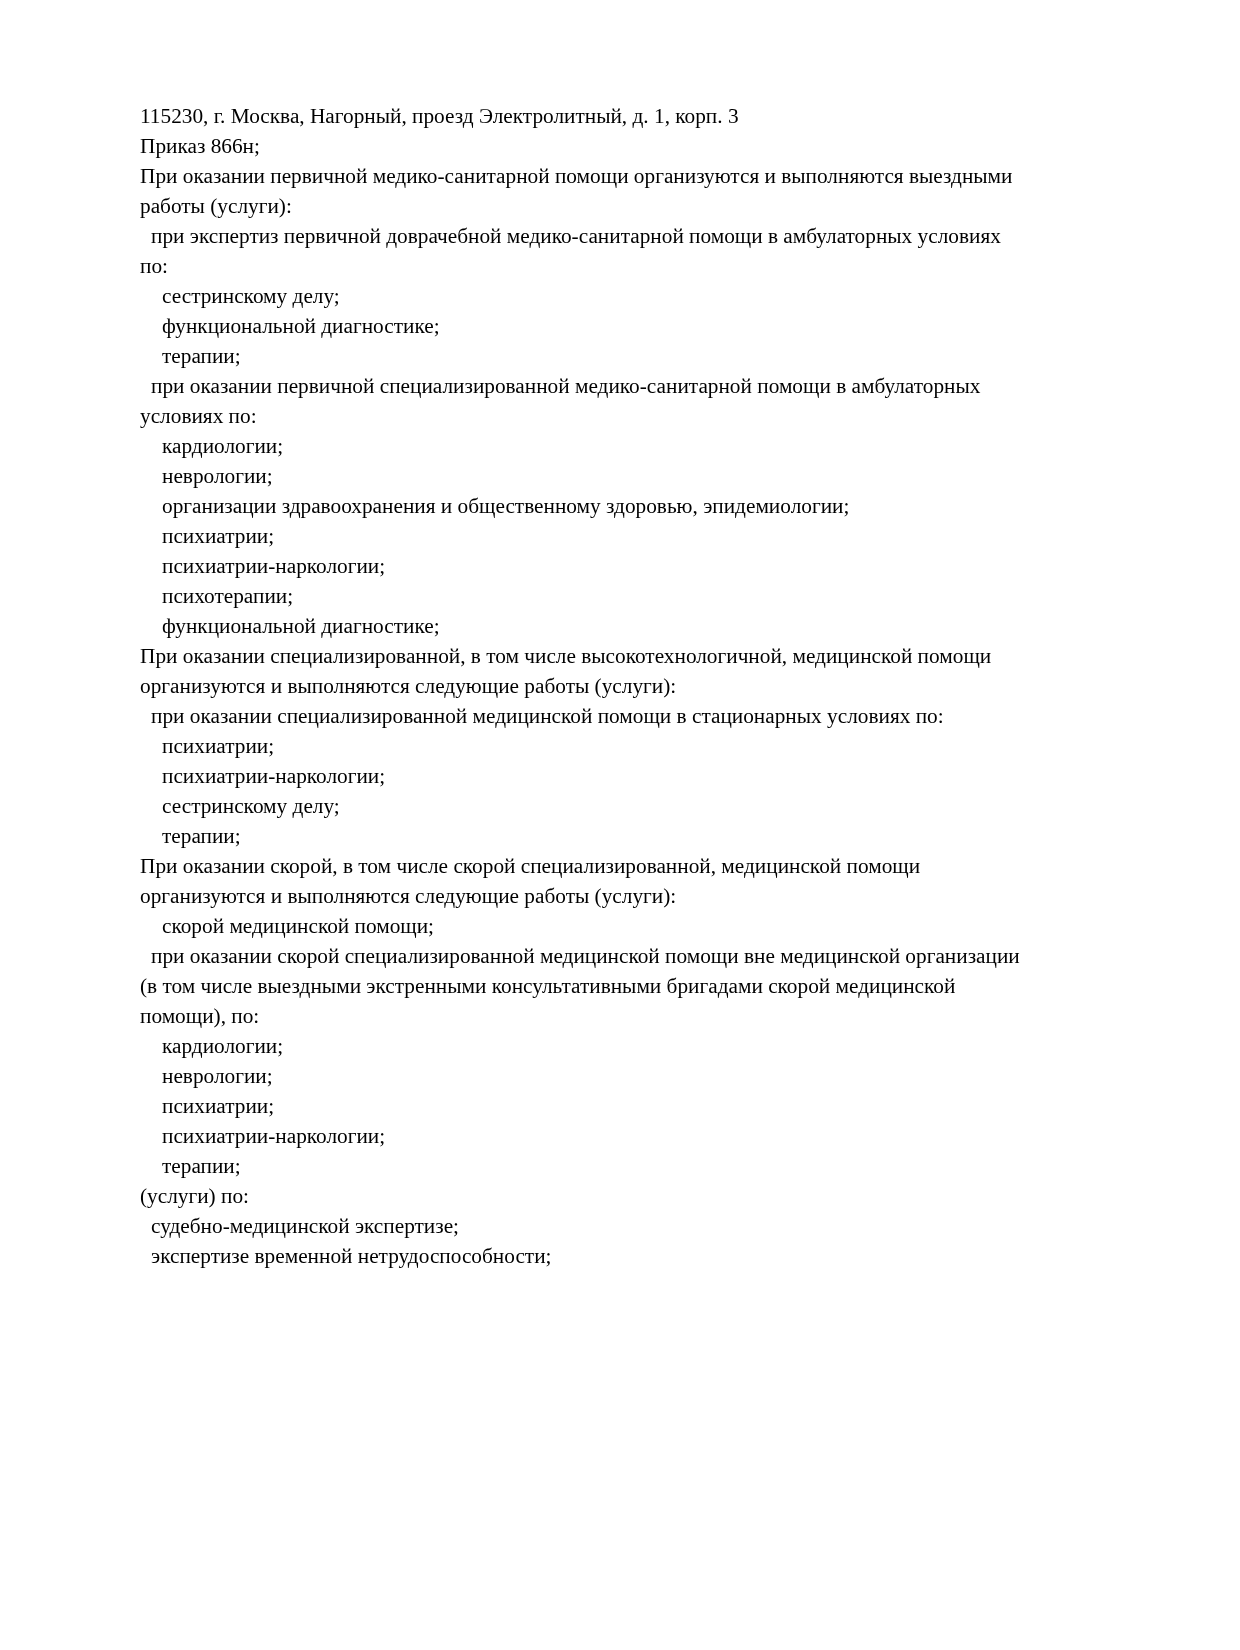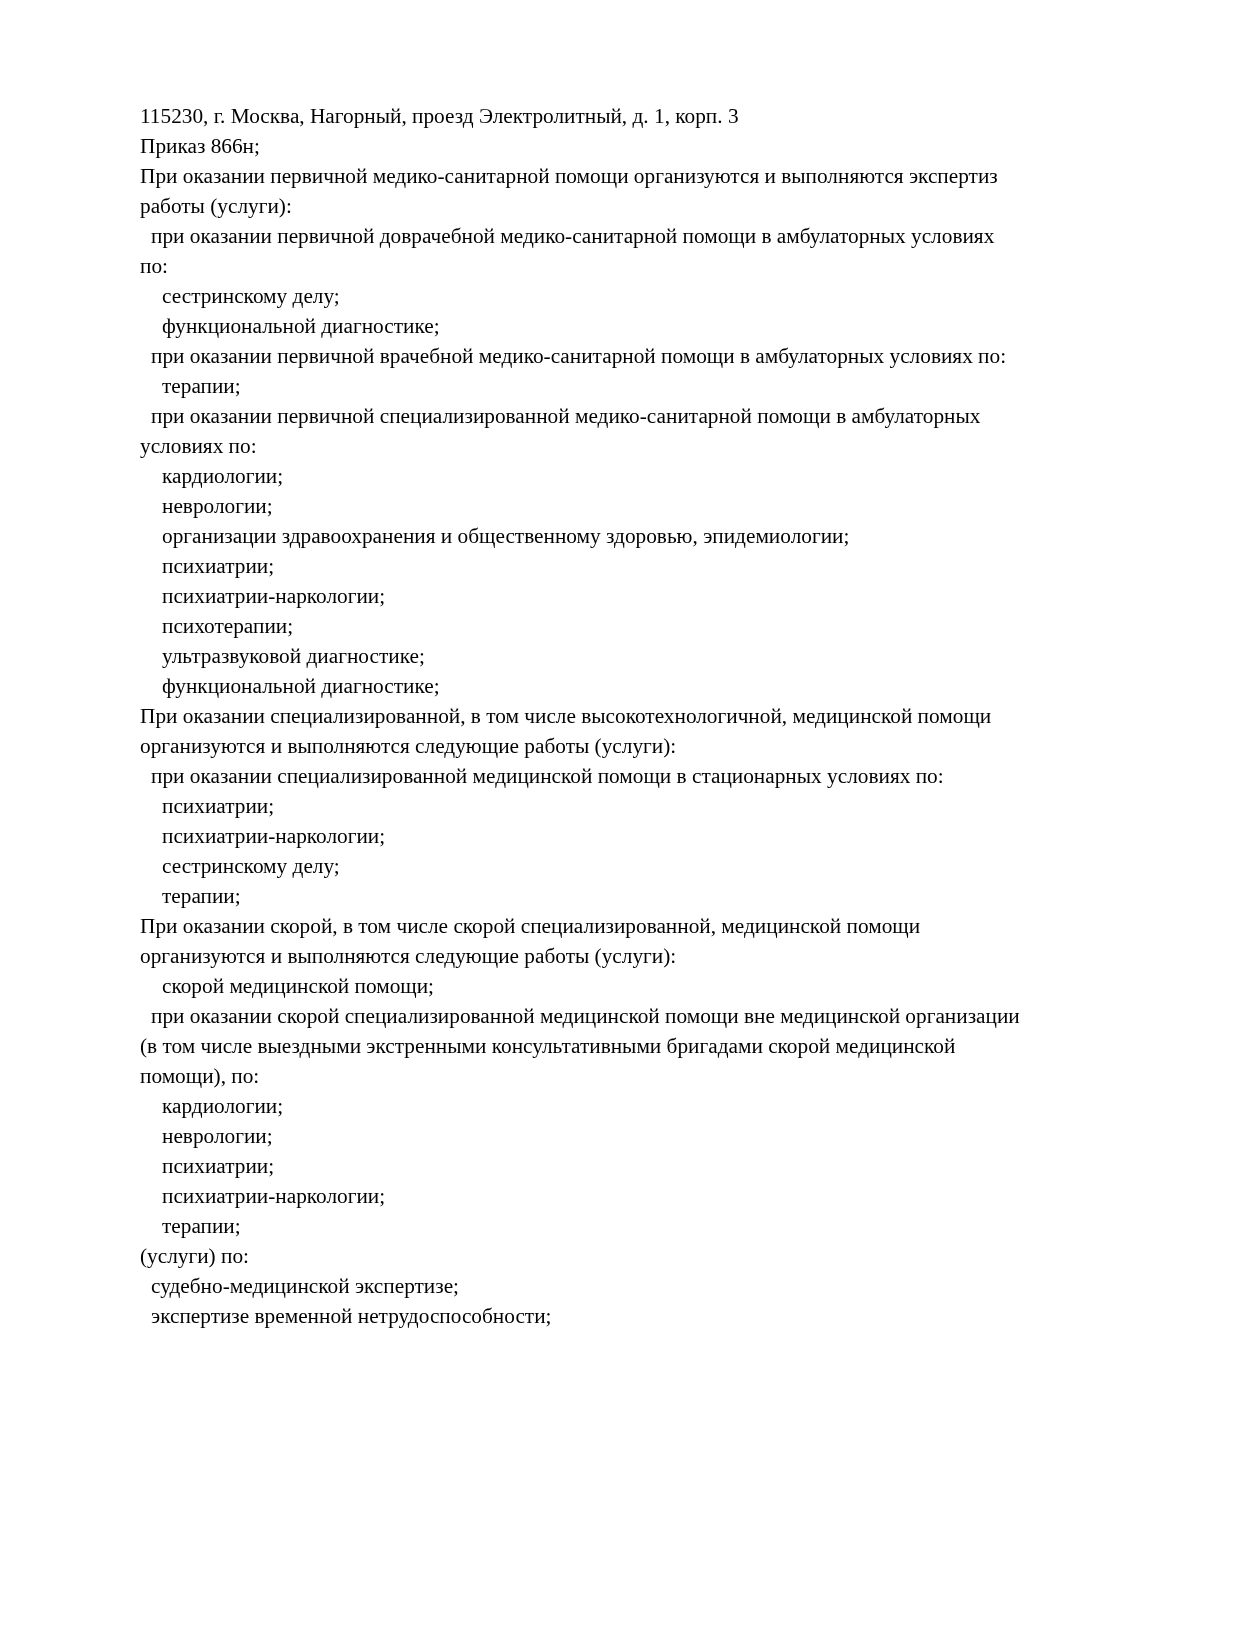--- a/index.html
+++ b/index.html
@@ -33,37 +33,35 @@
   .indent-1 { padding-left: 11px; }
   .indent-2 { padding-left: 22px; }
 </style>
 </head>
 <body>
 
 <div class="page">
   <div class="doc-lines">
       <div class="line indent-0">115230, г. Москва, Нагорный, проезд Электролитный, д. 1, корп. 3</div>
       <div class="line indent-0">Приказ 866н;</div>
-      <div class="line indent-0">При оказании первичной медико-санитарной помощи организуются и выполняются экспертиз</div>
+      <div class="line indent-0">При оказании первичной медико-санитарной помощи организуются и выполняются выездными</div>
       <div class="line indent-0">работы (услуги):</div>
-      <div class="line indent-1">при оказании первичной доврачебной медико-санитарной помощи в амбулаторных условиях</div>
+      <div class="line indent-1">при экспертиз первичной доврачебной медико-санитарной помощи в амбулаторных условиях</div>
       <div class="line indent-0">по:</div>
       <div class="line indent-2">сестринскому делу;</div>
       <div class="line indent-2">функциональной диагностике;</div>
-      <div class="line indent-1">при оказании первичной врачебной медико-санитарной помощи в амбулаторных условиях по:</div>
       <div class="line indent-2">терапии;</div>
       <div class="line indent-1">при оказании первичной специализированной медико-санитарной помощи в амбулаторных</div>
       <div class="line indent-0">условиях по:</div>
       <div class="line indent-2">кардиологии;</div>
       <div class="line indent-2">неврологии;</div>
       <div class="line indent-2">организации здравоохранения и общественному здоровью, эпидемиологии;</div>
       <div class="line indent-2">психиатрии;</div>
       <div class="line indent-2">психиатрии-наркологии;</div>
       <div class="line indent-2">психотерапии;</div>
-      <div class="line indent-2">ультразвуковой диагностике;</div>
       <div class="line indent-2">функциональной диагностике;</div>
       <div class="line indent-0">При оказании специализированной, в том числе высокотехнологичной, медицинской помощи</div>
       <div class="line indent-0">организуются и выполняются следующие работы (услуги):</div>
       <div class="line indent-1">при оказании специализированной медицинской помощи в стационарных условиях по:</div>
       <div class="line indent-2">психиатрии;</div>
       <div class="line indent-2">психиатрии-наркологии;</div>
       <div class="line indent-2">сестринскому делу;</div>
       <div class="line indent-2">терапии;</div>
       <div class="line indent-0">При оказании скорой, в том числе скорой специализированной, медицинской помощи</div>
       <div class="line indent-0">организуются и выполняются следующие работы (услуги):</div>

